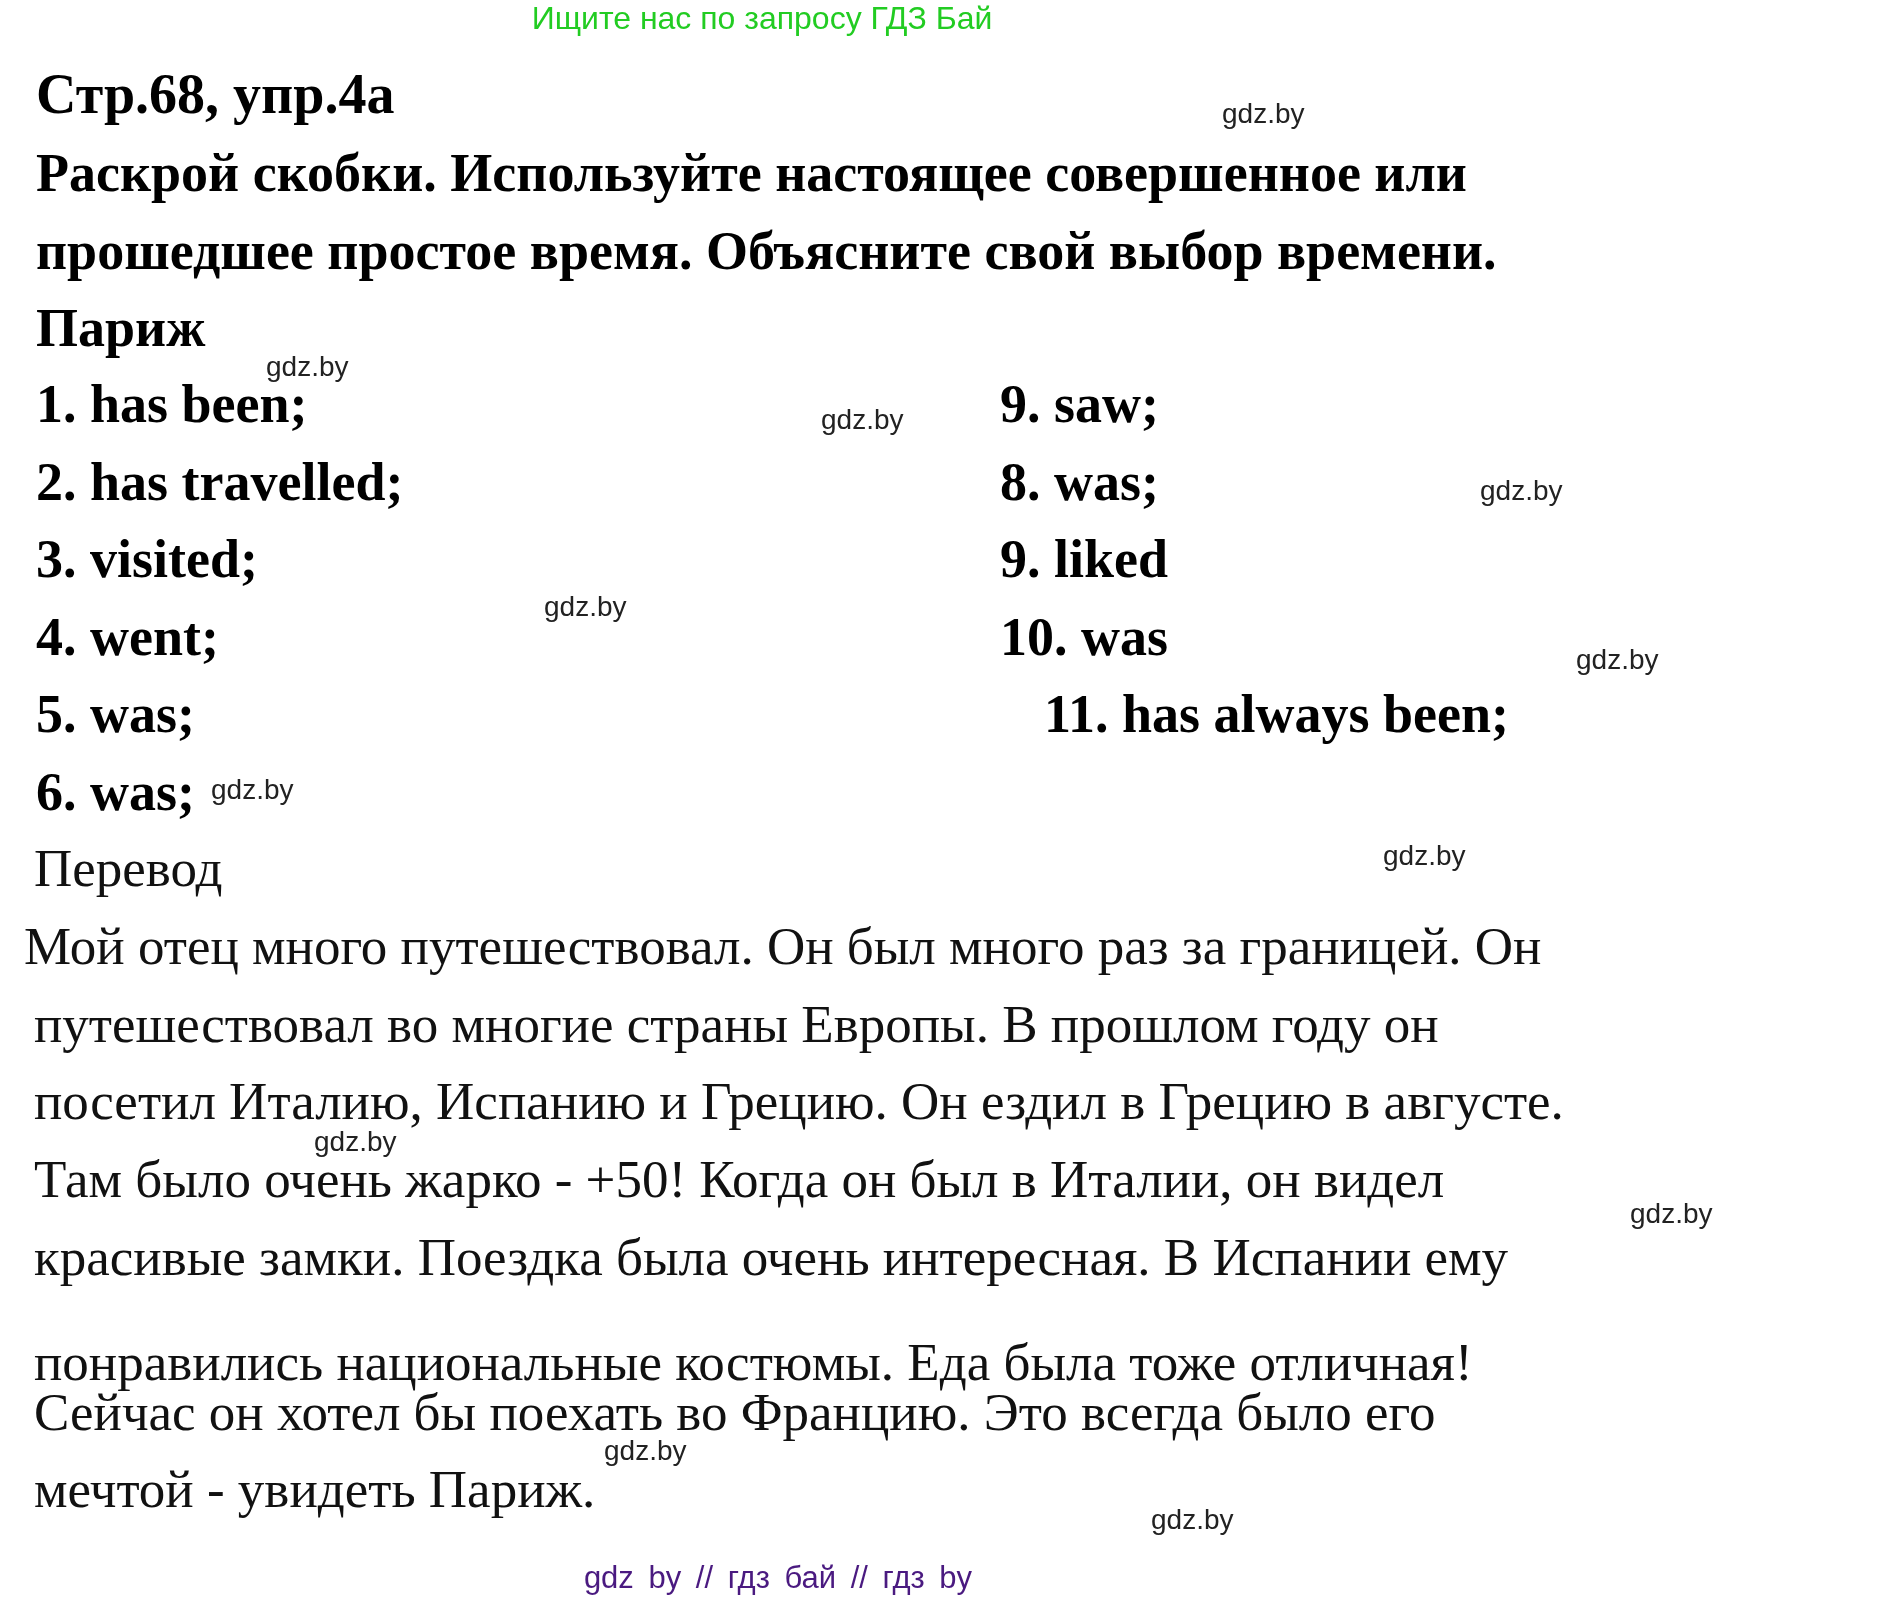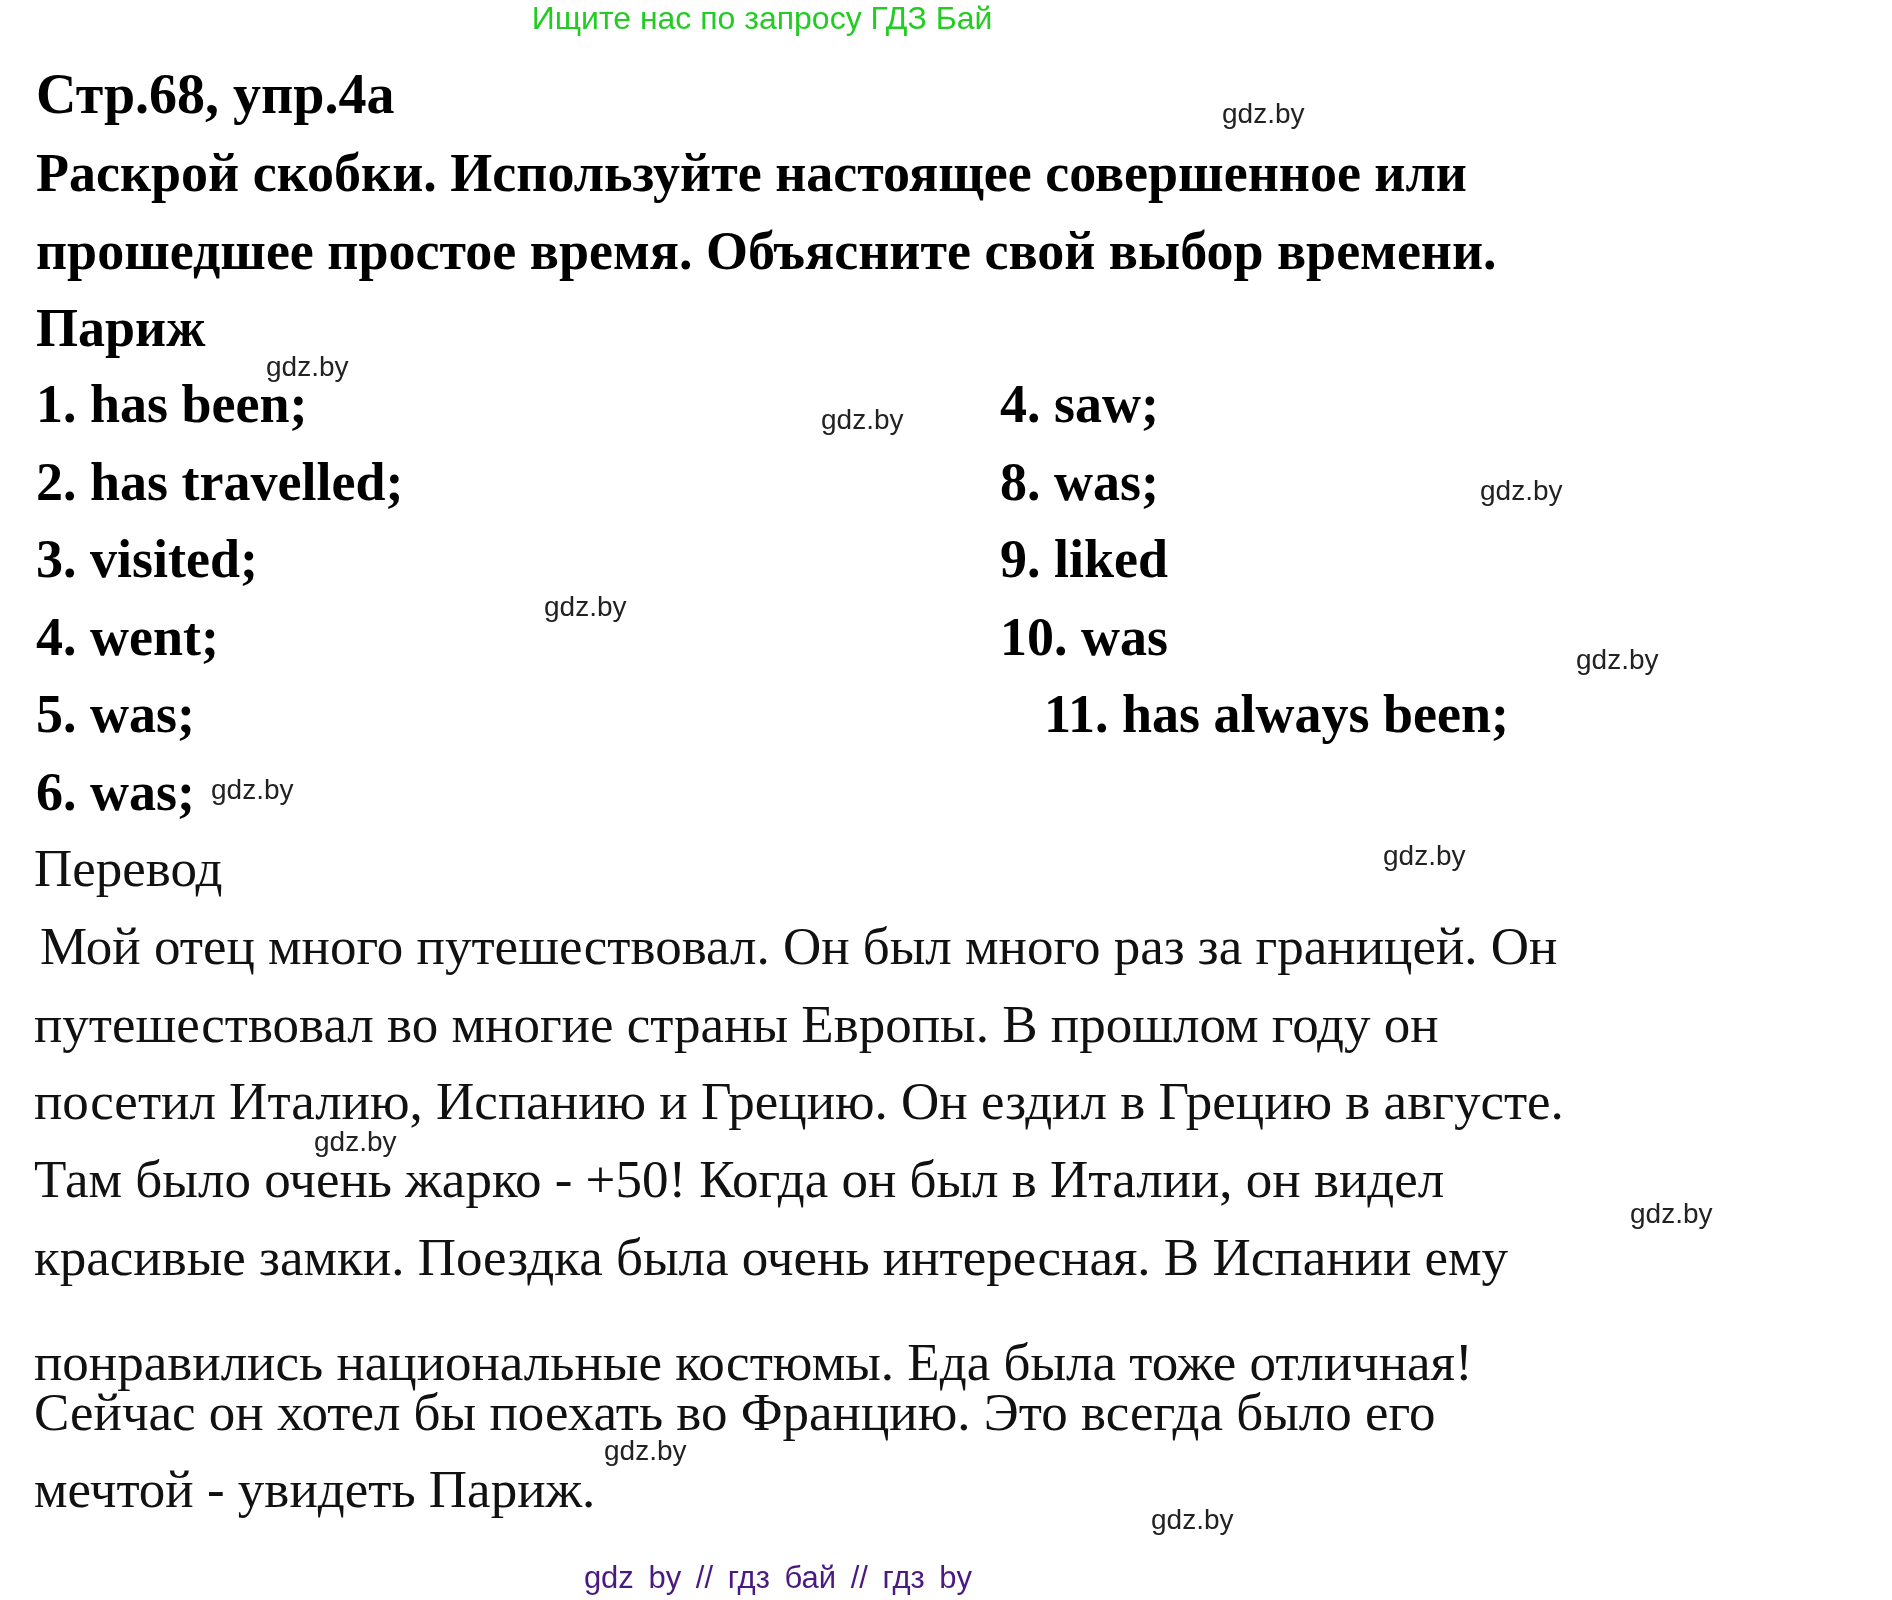--- a/index.html
+++ b/index.html
@@ -34,30 +34,30 @@
 <div>
   <div class="abs bold ans" style="left:36px; top:377px;">1. has been;</div>
   <div class="abs bold ans" style="left:36px; top:455px;">2. has travelled;</div>
   <div class="abs bold ans" style="left:36px; top:532px;">3. visited;</div>
   <div class="abs bold ans" style="left:36px; top:610px;">4. went;</div>
   <div class="abs bold ans" style="left:36px; top:687px;">5. was;</div>
   <div class="abs bold ans" style="left:36px; top:765px;">6. was;</div>
 </div>
 
 <div>
-  <div class="abs bold ans" style="left:1000px; top:377px;">4. saw;</div>
+  <div class="abs bold ans" style="left:1000px; top:377px;">9. saw;</div>
   <div class="abs bold ans" style="left:1000px; top:455px;">8. was;</div>
   <div class="abs bold ans" style="left:1000px; top:532px;">9. liked</div>
   <div class="abs bold ans" style="left:1000px; top:610px;">10. was</div>
   <div class="abs bold ans" style="left:1044px; top:687px;">11. has always been;</div>
 </div>
 
 <div class="abs ital" style="left:34px; top:842px;">Перевод</div>
 <div>
-  <div class="abs ital" style="left:40px; top:920px;">Мой отец много путешествовал. Он был  много раз за границей. Он</div>
+  <div class="abs ital" style="left:24px; top:920px;">Мой отец много путешествовал. Он был  много раз за границей. Он</div>
   <div class="abs ital" style="left:34px; top:998px;">путешествовал во многие страны Европы. В прошлом году он</div>
   <div class="abs ital" style="left:34px; top:1075px;">посетил Италию, Испанию и Грецию. Он ездил в Грецию в августе.</div>
   <div class="abs ital" style="left:34px; top:1153px;">Там было очень жарко - +50! Когда он был в Италии, он видел</div>
   <div class="abs ital" style="left:34px; top:1231px;">красивые замки. Поездка была очень интересная. В Испании ему</div>
   <div class="abs ital" style="left:34px; top:1336px;">понравились национальные костюмы. Еда была тоже отличная!</div>
   <div class="abs ital" style="left:34px; top:1386px;">Сейчас он хотел бы поехать во Францию. Это всегда было его</div>
   <div class="abs ital" style="left:34px; top:1463px;">мечтой - увидеть Париж.</div>
 </div>
 
 <div class="abs wm" style="left:1222px; top:100px;">gdz.by</div>

